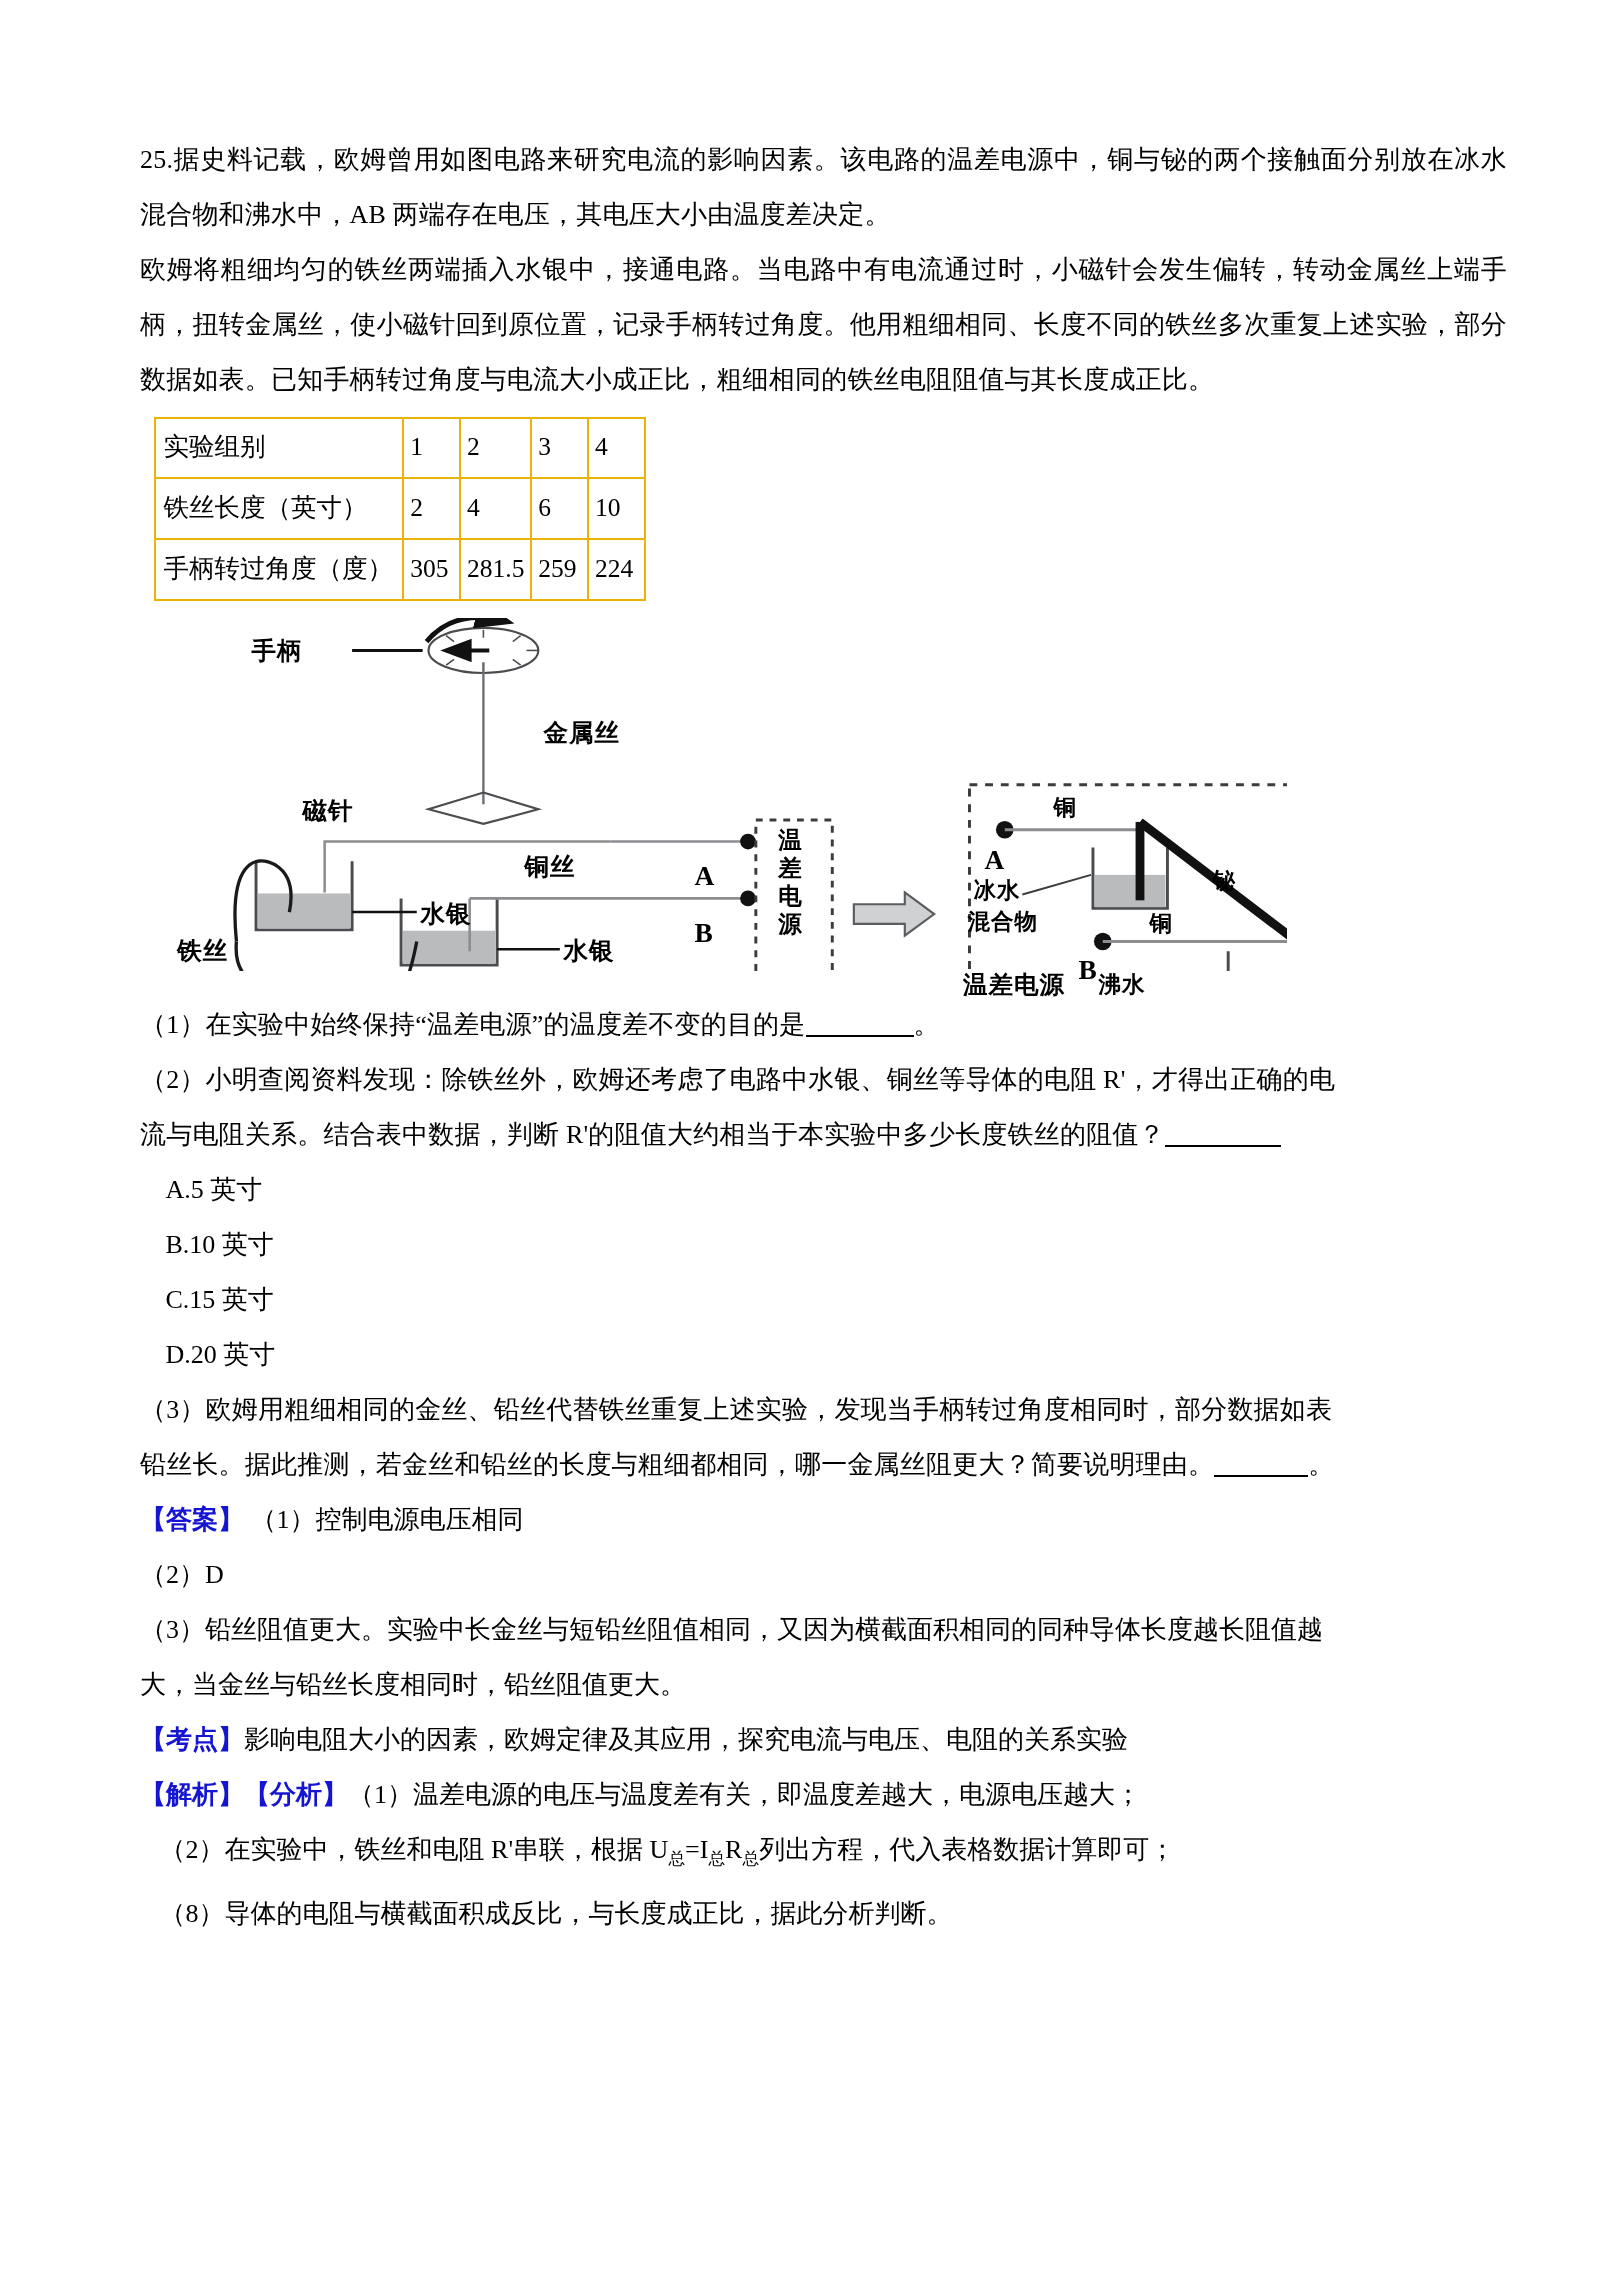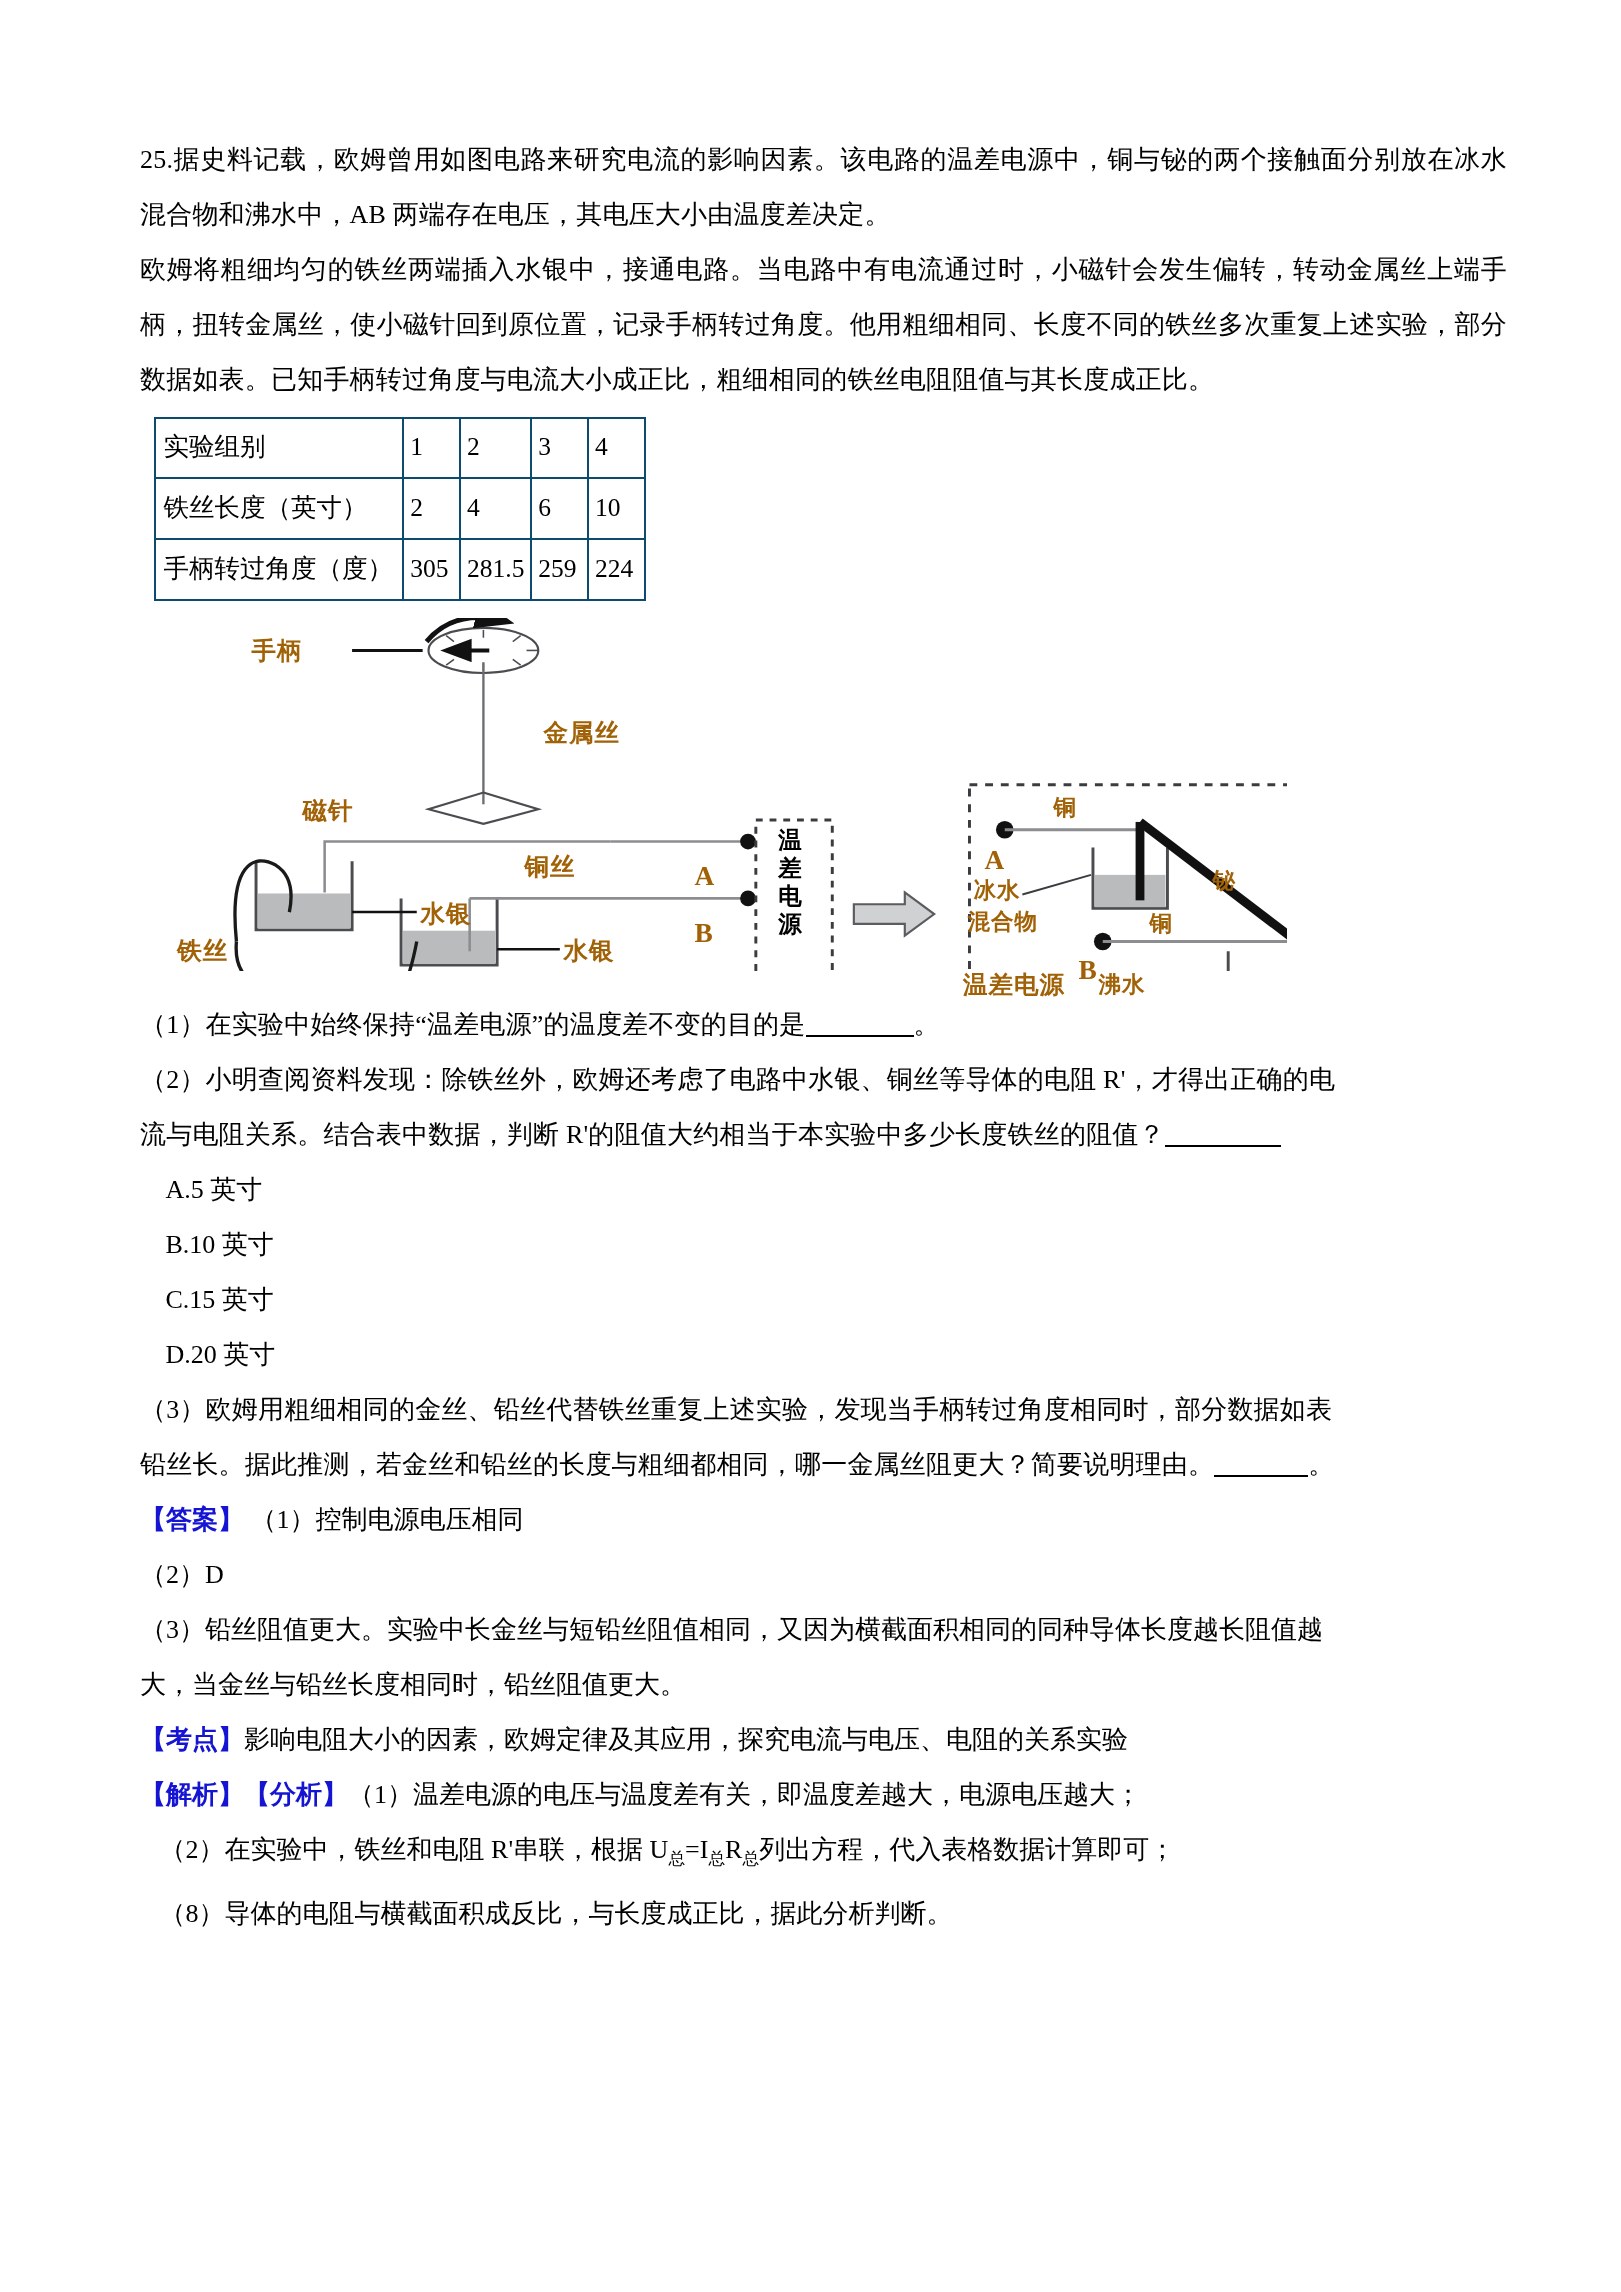--- a/index.html
+++ b/index.html
@@ -42,21 +42,21 @@
   .data-table-wrap {
     margin-top: 9.8px;
     margin-left: 13.7px;
   }
   table.data-table {
     border-collapse: collapse;
     font-size: 25.5px;
     line-height: 1.1;
   }
   table.data-table td {
-    border: 2px solid #0c4a6e;
+    border: 2px solid #eab308;
     padding: 5.9px 5.9px 7.8px 5.9px;
     height: 45px;
     vertical-align: middle;
     white-space: nowrap;
   }
   table.data-table td.label {
     width: 233px;
     text-align: left;
     padding-left: 7.8px;
   }
@@ -76,21 +76,21 @@
   }
   .fig-svg {
     position: absolute;
     left: 0; top: 0;
   }
   .hand-label {
     position: absolute;
     font-family: "Liberation Serif", serif;
     font-size: 24.5px;
     font-weight: bold;
-    color: #a16207;
+    color: #000000;
     white-space: nowrap;
     letter-spacing: 1px;
   }
   .hand-label.small { font-size: 22.5px; }
   .hand-label.latin-lbl {
     font-family: "Liberation Serif", serif;
     font-style: normal;
     font-size: 27.4px;
   }
   .vert-label {

